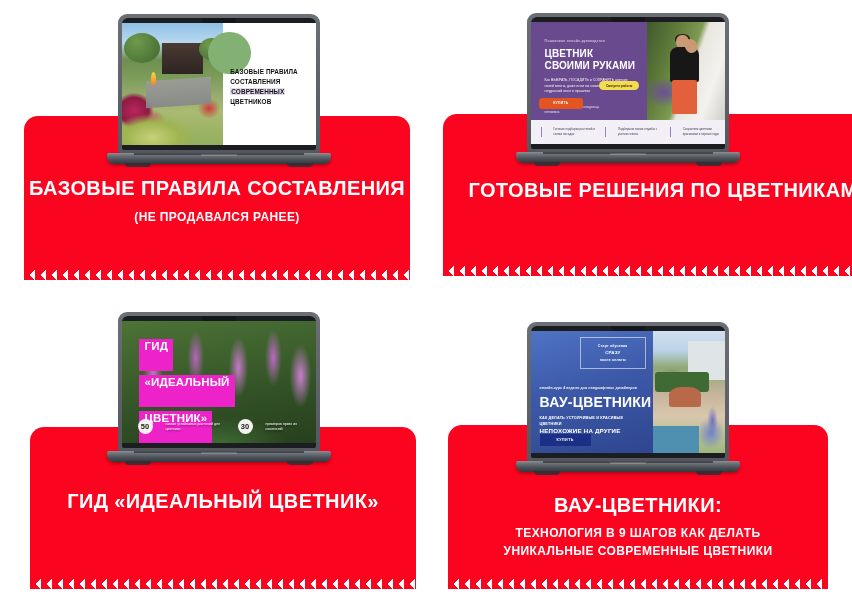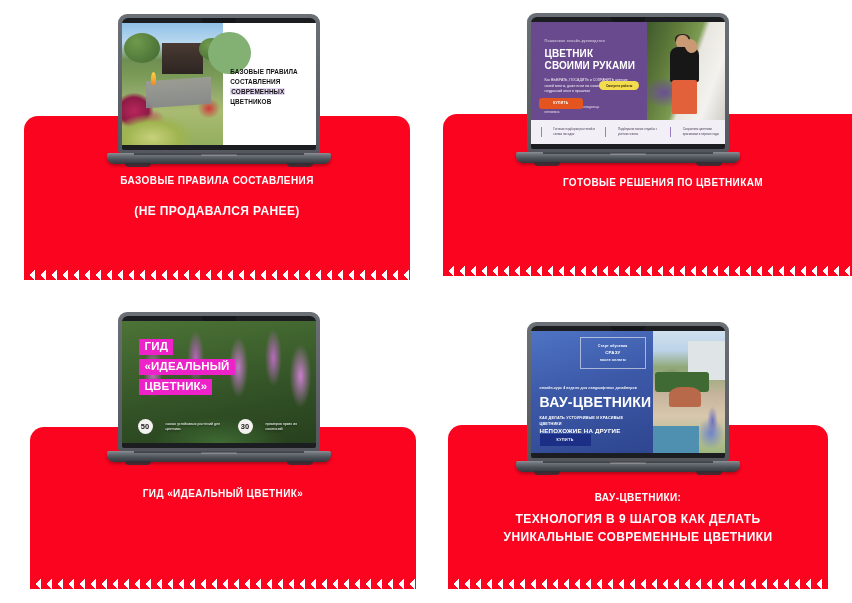--- a/index.html
+++ b/index.html
@@ -30,21 +30,21 @@
       linear-gradient(-45deg, transparent 50%, #fb0420 50%) 0 0/11px 11px repeat-x,
       linear-gradient(45deg, #fb0420 50%, transparent 50%) 0 0/11px 11px repeat-x;
     background-color:transparent;
   }
 
   .card-text{
     position:absolute;left:0;width:100%;
     text-align:center;color:#ffffff;
     letter-spacing:.4px;
   }
-  .t-l1{font-size:10px;font-weight:bold;line-height:1.42;}
+  .t-l1{font-size:20px;font-weight:bold;line-height:1.42;}
   .t-l2{font-size:12px;font-weight:bold;line-height:1.5;}
 
   
   .laptop{position:absolute;}
   .lid{
     position:absolute;left:0;top:0;width:100%;
     background:#5d6268;
     border-radius:9px 9px 3px 3px;
     padding:4px 4px 3px 4px;
     box-sizing:border-box;
@@ -174,21 +174,21 @@
       radial-gradient(ellipse 7% 38% at 78% 30%, #b96ac0 0%, transparent 62%),
       radial-gradient(ellipse 9% 42% at 92% 45%, #c97ecd 0%, transparent 62%),
       radial-gradient(ellipse 50% 30% at 50% 100%, #3f6b33 0%, transparent 70%),
       linear-gradient(170deg,#4d7336 0%,#3c5f2c 38%,#2f4d24 70%,#27401e 100%);
     overflow:hidden;
   }
   .s3-title{position:absolute;left:9%;top:12%;}
   .s3-title span{
     display:inline-block;background:#ee22c9;color:#ffffff;
     font-size:11.5px;font-weight:bold;line-height:1.12;
-    padding:1px 5px 2px 5px;margin-bottom:1.5px;letter-spacing:.2px;
+    padding:1px 5px 18px 5px;margin-bottom:1.5px;letter-spacing:.2px;
   }
   .s3-badges{position:absolute;left:8%;bottom:7%;width:86%;display:flex;gap:9%;}
   .s3-badge{display:flex;align-items:center;gap:13px;}
   .s3-num{
     width:15px;height:15px;border-radius:50%;background:#f4f2ee;color:#1b1b1b;
     font-size:7.5px;font-weight:bold;display:flex;align-items:center;justify-content:center;
     flex:none;
   }
   .s3-cap{font-size:3.6px;color:#fff;line-height:1.45;text-shadow:0 1px 2px rgba(0,0,0,.6);}
 
@@ -234,21 +234,21 @@
 <body>
 
 <div class="stage">
 
   <div class="card" style="left:24px;top:116px;width:386px;height:164px;">
     <div class="card-body" style="height:153px;"></div>
     <div class="zig" style="top:153px;"></div>
 
     <div class="card-text" style="top:58px;">
       <div class="t-l1">БАЗОВЫЕ ПРАВИЛА СОСТАВЛЕНИЯ</div>
-      <div class="t-l2" style="margin-top:14px;">(НЕ ПРОДАВАЛСЯ РАНЕЕ)</div>
+      <div class="t-l2" style="margin-top:6px;">(НЕ ПРОДАВАЛСЯ РАНЕЕ)</div>
     </div>
   </div>
 
   <div class="laptop" style="left:118px;top:14px;width:202px;height:150px;">
     <div class="lid" style="height:139px;">
       <div class="bezel">
         <div class="notch"></div>
         <div class="screen s1">
           <div class="s1-photo">
             <div class="s1-house"></div>

